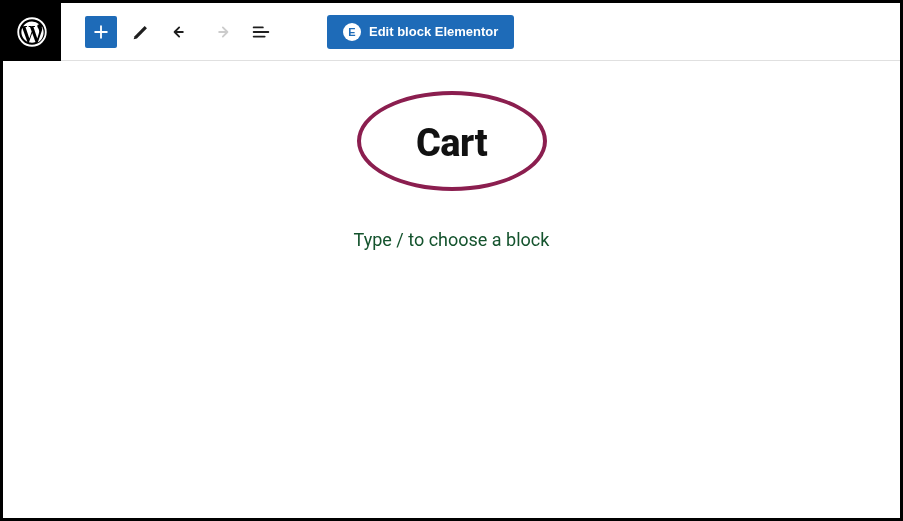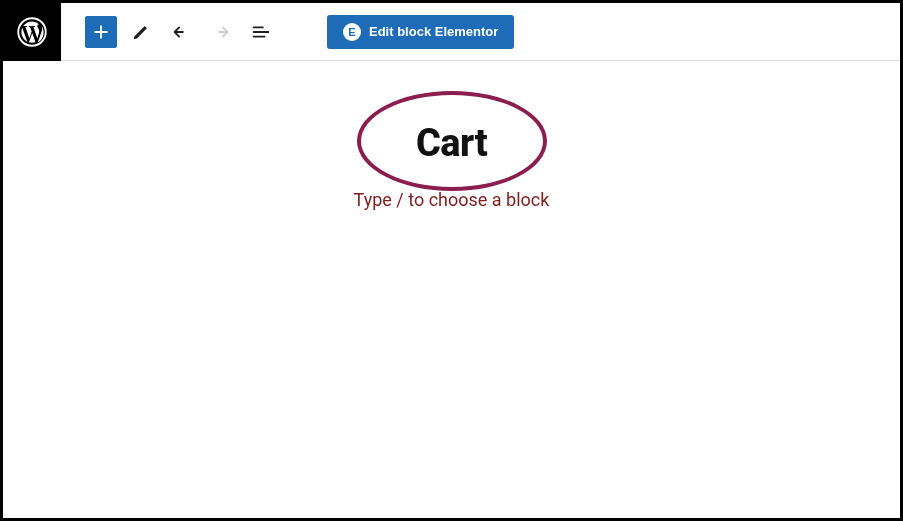--- a/index.html
+++ b/index.html
@@ -107,23 +107,23 @@
       pointer-events: none;
     }
     .page-title {
       font-size: 38px;
       font-weight: 800;
       color: #111;
       font-family: -apple-system, BlinkMacSystemFont, "Segoe UI", Roboto, sans-serif;
       letter-spacing: -0.5px;
     }
     .block-placeholder {
-      margin-top: 24px;
+      margin-top: 64px;
       font-size: 18px;
-      color: #7f1d1d;
+      color: #14532d;
       font-weight: 400;
     }
   </style>
 </head>
 <body>
 
 <div class="toolbar">
   <div class="wp-logo-box">
     <svg viewBox="0 0 24 24">
       <circle cx="12" cy="12" r="11" fill="none" stroke="#fff" stroke-width="1.5"></circle>

